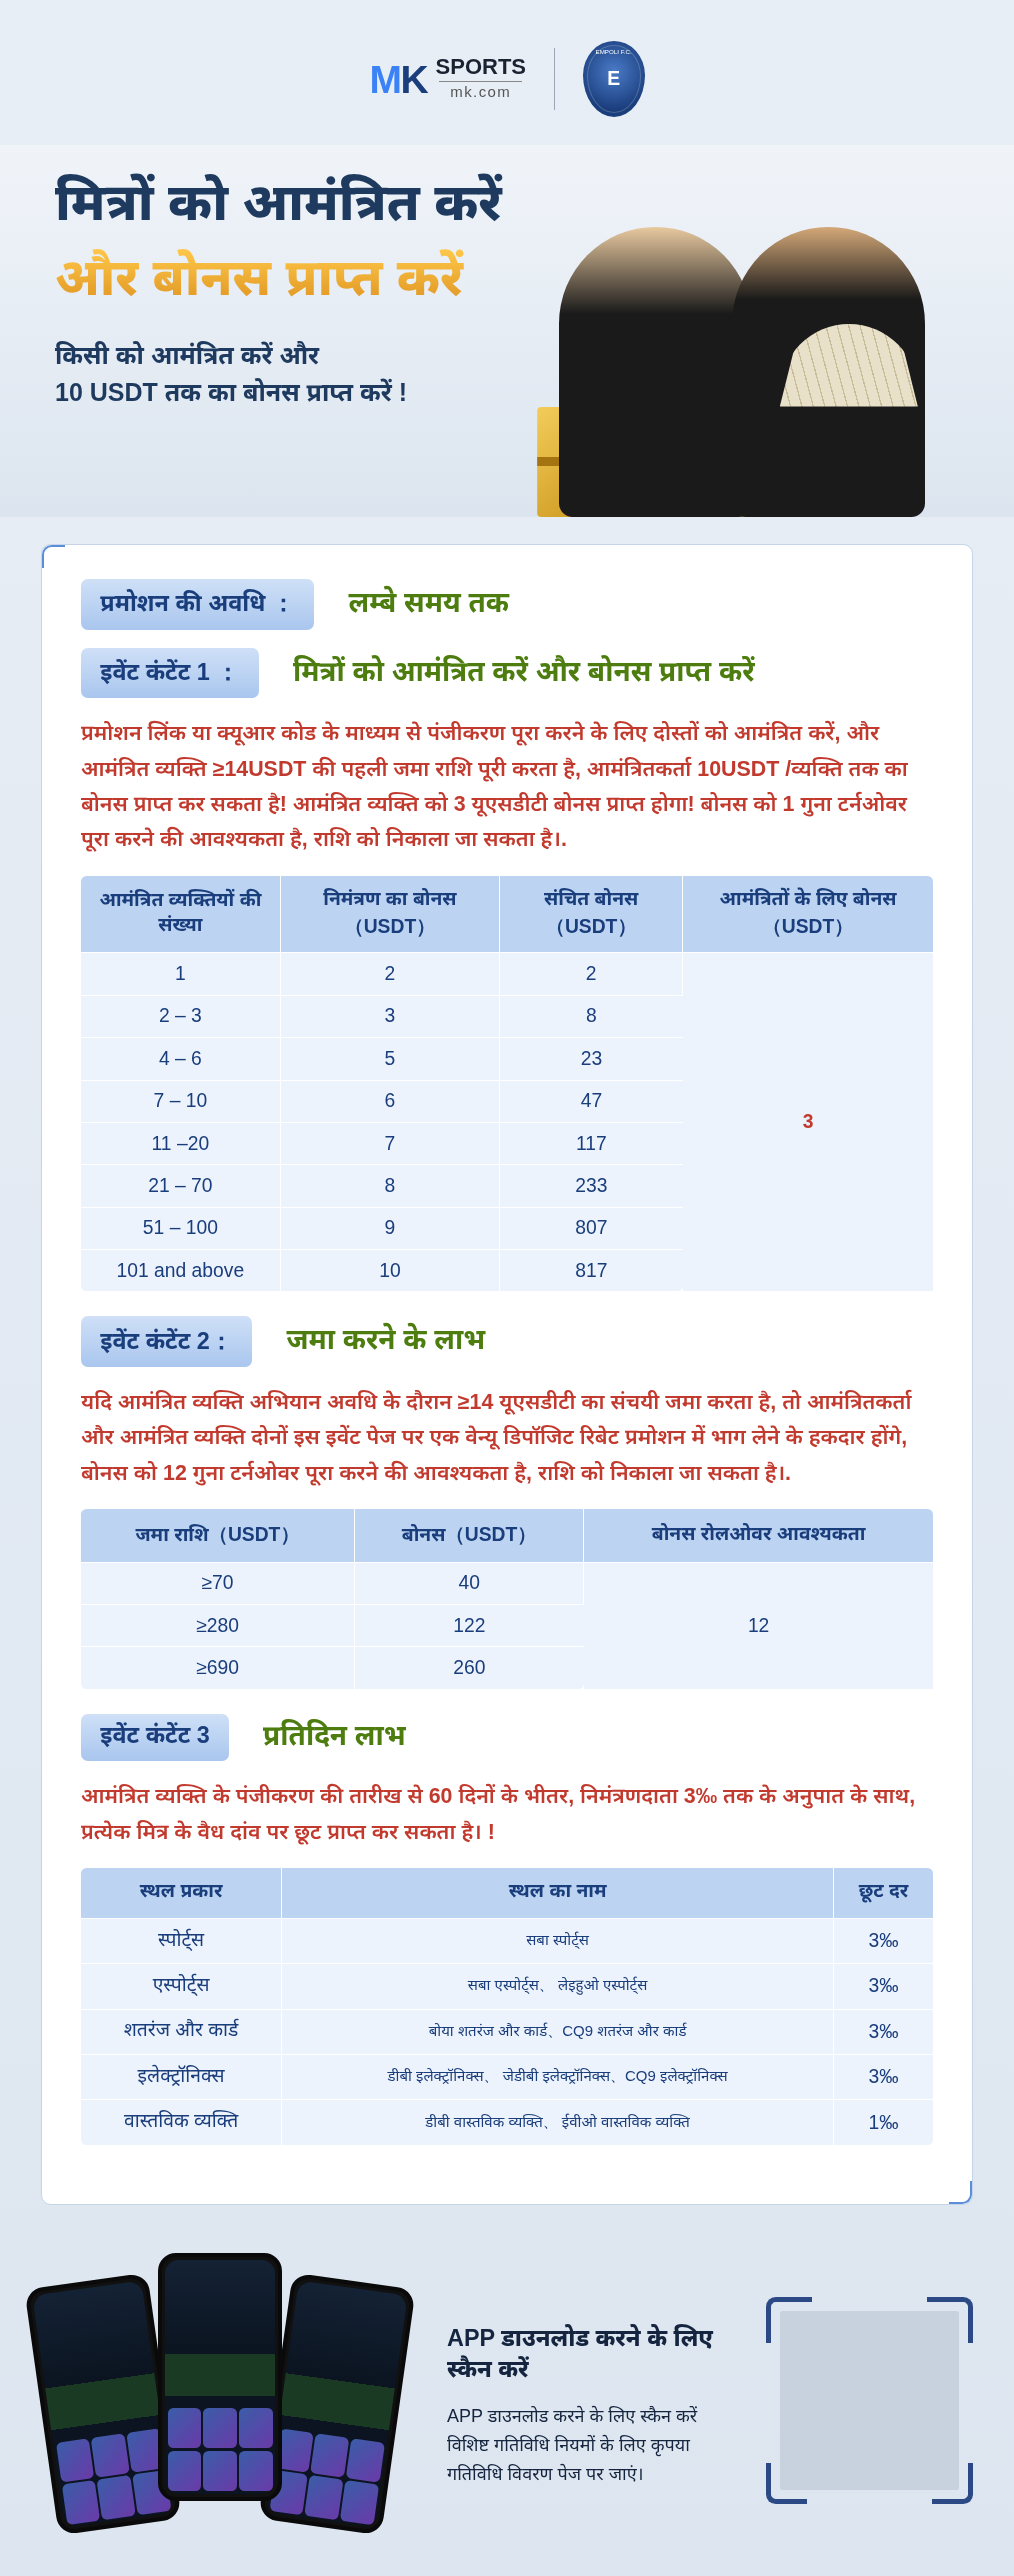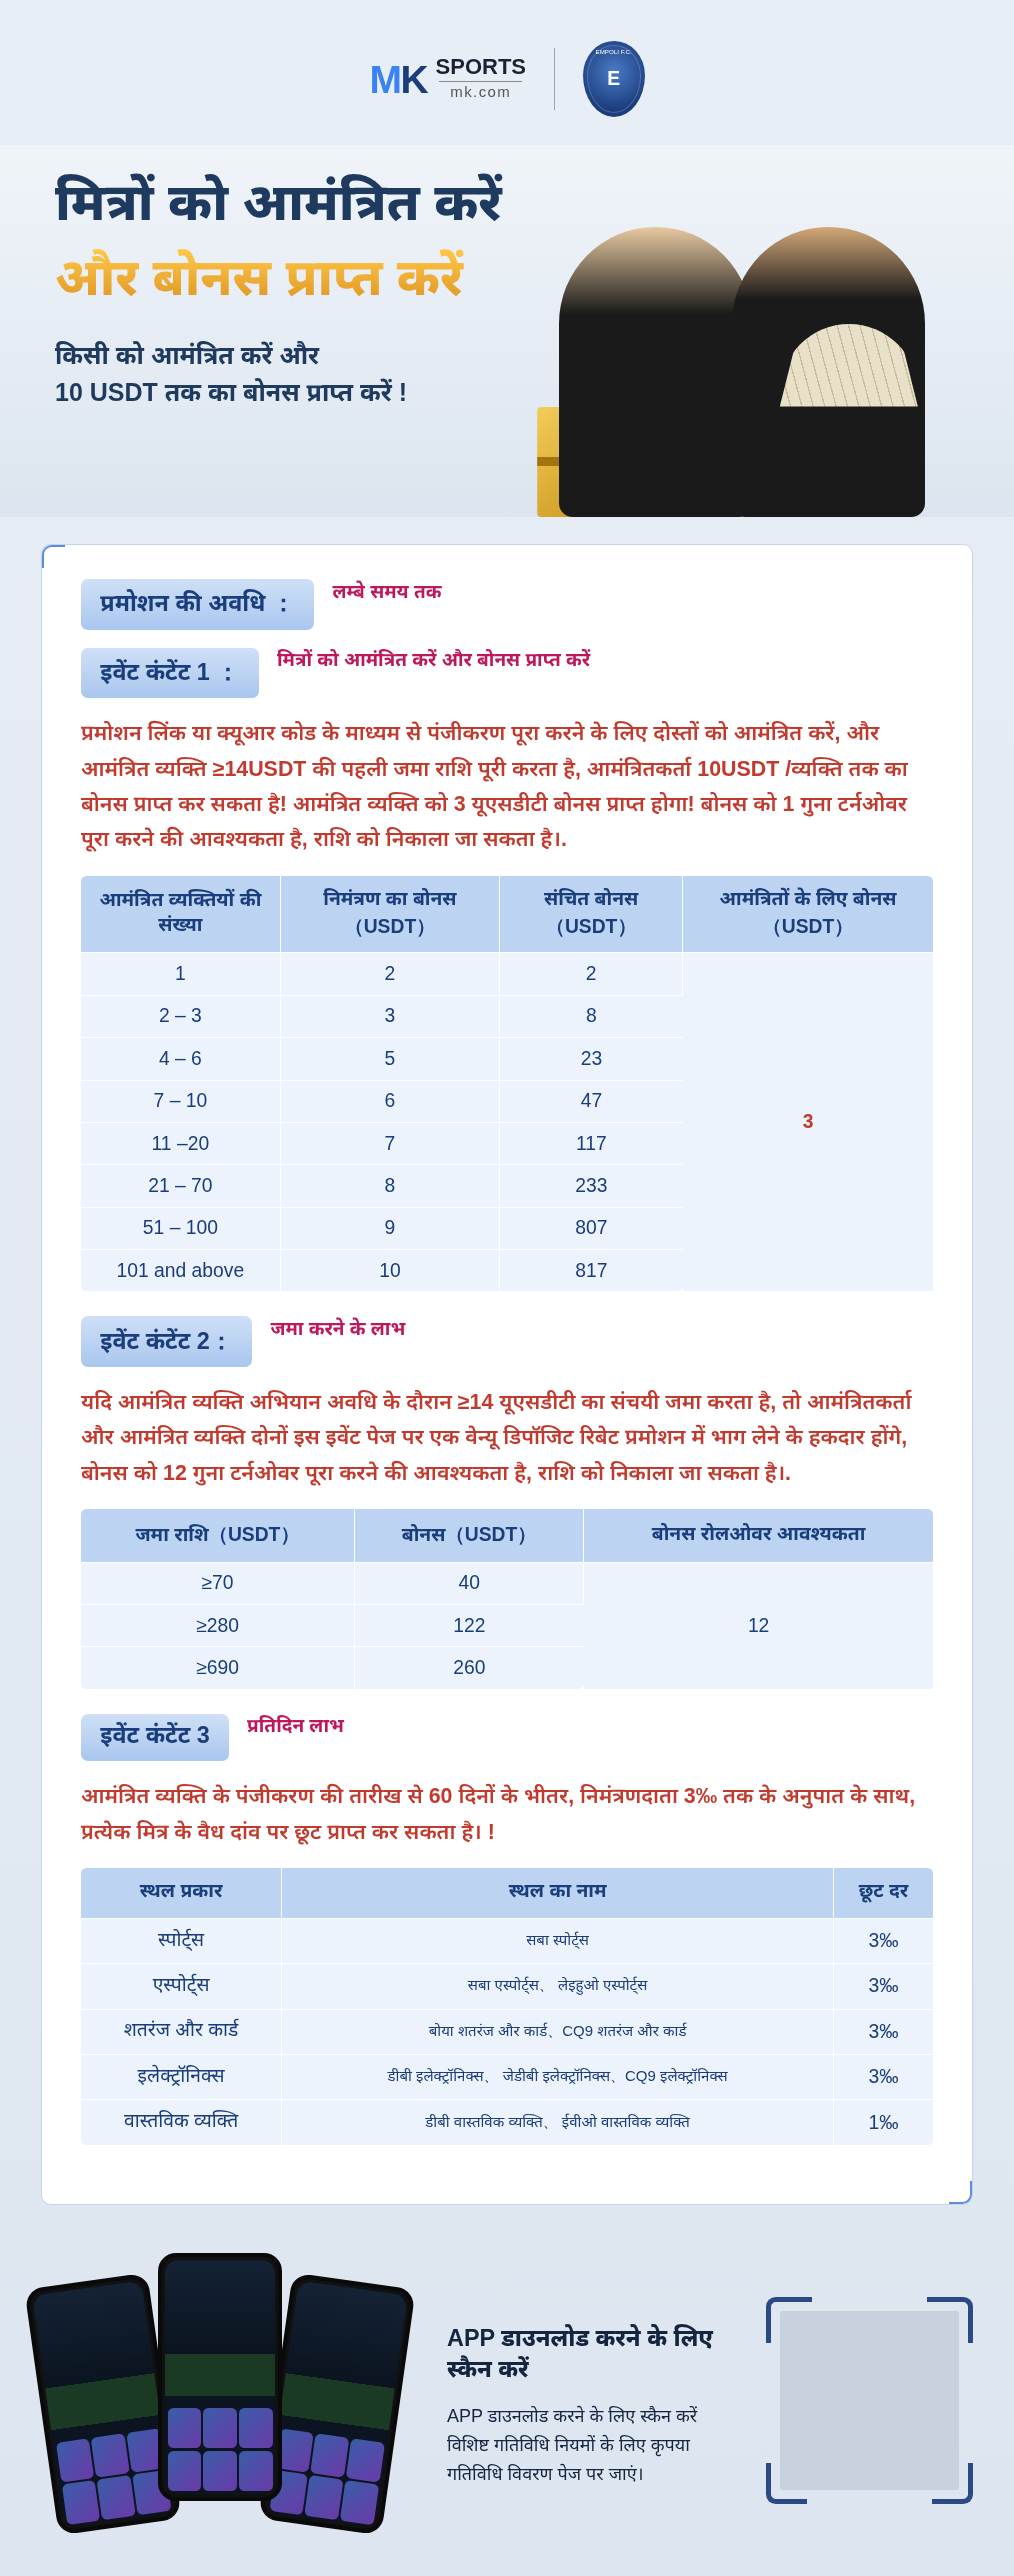--- a/index.html
+++ b/index.html
@@ -98,31 +98,31 @@
     content: ""; position: absolute; left: 0; top: 0; width: 20.7px; height: 20.7px;
     border-left: 2.8px solid #5a8ed8; border-top: 2.8px solid #5a8ed8;
     border-top-left-radius: 9.7px;
   }
   .content-card::after {
     content: ""; position: absolute; right: 0; bottom: 0; width: 20.7px; height: 20.7px;
     border-right: 2.8px solid #5a8ed8; border-bottom: 2.8px solid #5a8ed8;
     border-bottom-right-radius: 9.7px;
   }
 
-  .row-line { display: flex; gap: 18px; margin-bottom: 18px; }
+  .row-line { display: flex; align-items: center; gap: 34px; margin-bottom: 18px; }
   .pill {
     background: linear-gradient(180deg, #cfe0f7 0%, #a9c6ee 100%);
     border-radius: 6.9px;
     padding: 8.3px 19.3px;
     font-size: 23.4px;
     font-weight: 700;
     color: #1a3d7c;
     white-space: nowrap;
   }
-  .pill-text { font-size: 19px; font-weight: 700; color: #be185d; padding-top: 1.4px;}
+  .pill-text { font-size: 28px; font-weight: 700; color: #4d7c0f; padding-top: 1.4px;}
 
   .body-text {
     font-size: 21.4px; line-height: 1.65; color: #c23a2e; font-weight: 600;
     margin-bottom: 18px;
   }
 
   
   table.data {
     width: 100%; border-collapse: collapse; margin-bottom: 25px;
     font-size: 19.3px;

